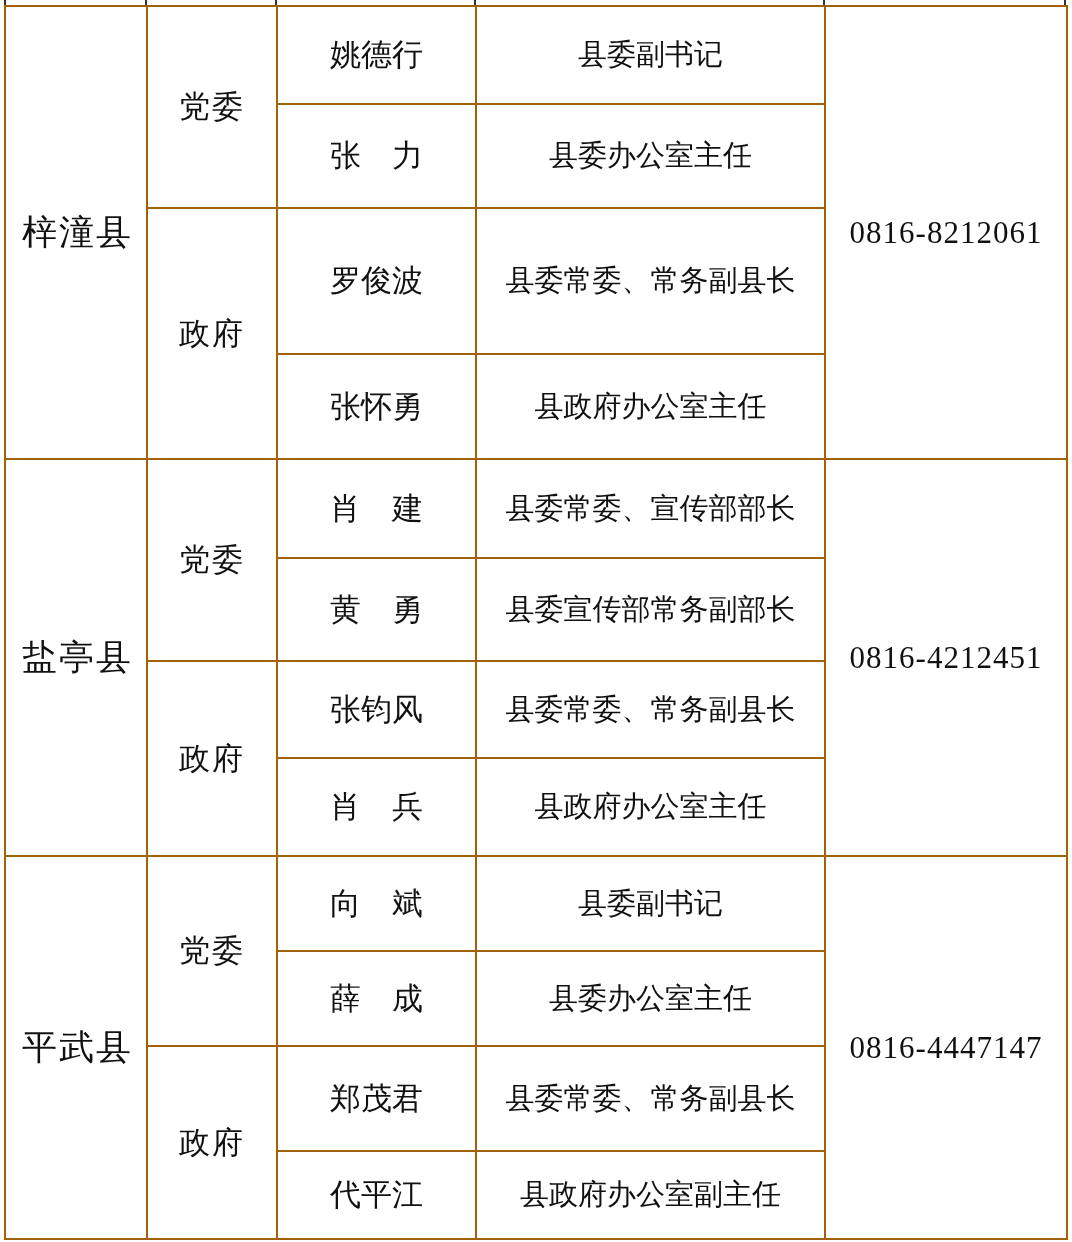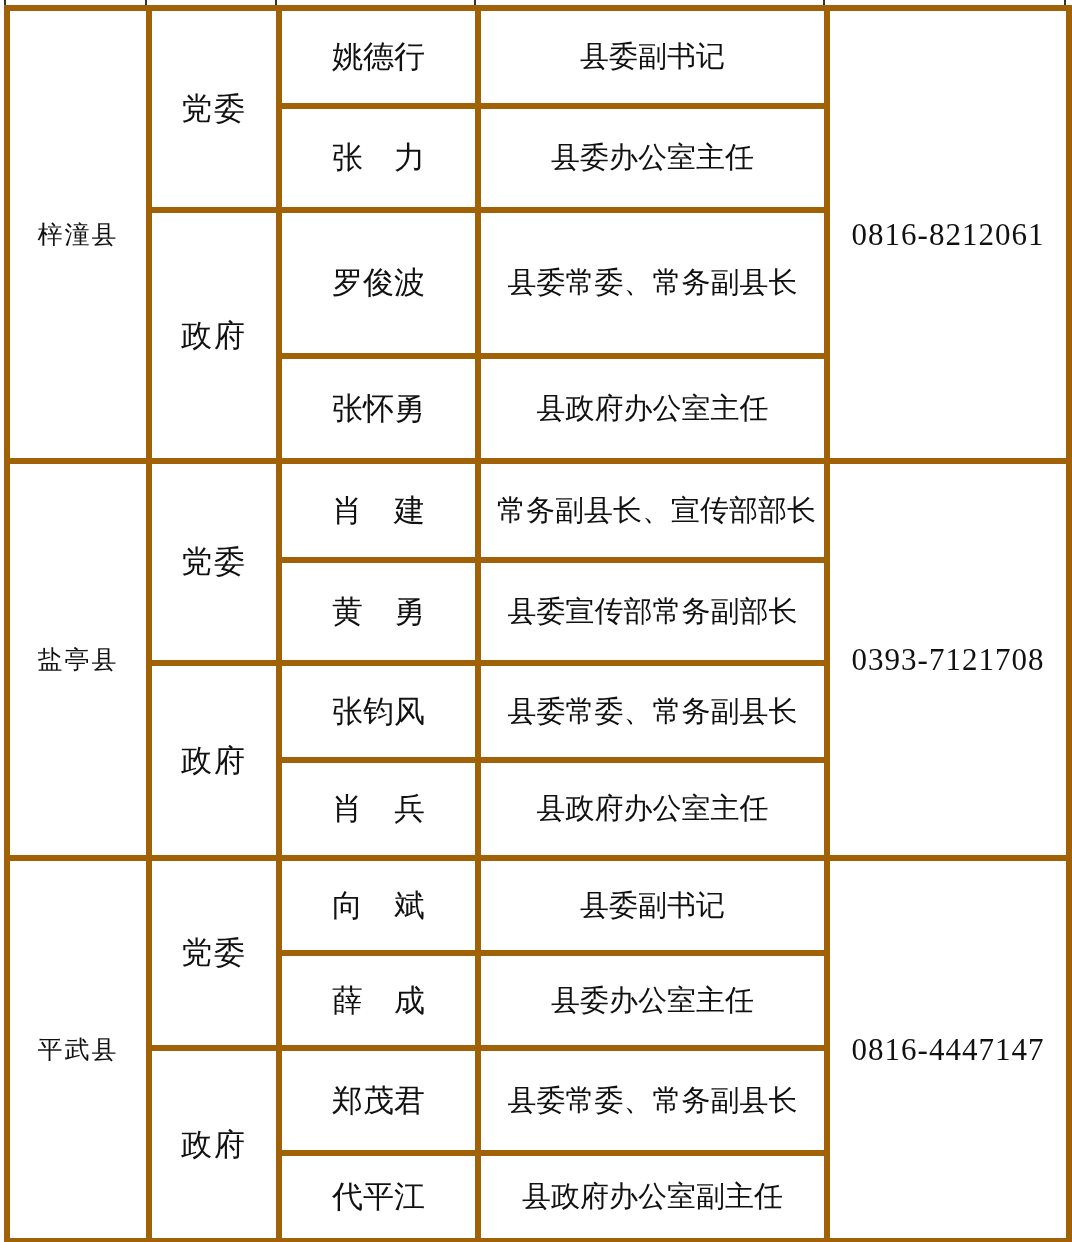--- a/index.html
+++ b/index.html
@@ -22,28 +22,28 @@
   }
   table.contact {
     position: absolute;
     left: 4px;
     top: 5px;
     border-collapse: collapse;
     table-layout: fixed;
     width: 1062px;
   }
   table.contact td {
-    border: 6px solid #a16207;
+    border: 2px solid #a16207;
     text-align: center;
     vertical-align: middle;
     padding: 16px;
     overflow: hidden;
     white-space: nowrap;
   }
-  td.county { font-size: 25px; letter-spacing: 2px; }
+  td.county { font-size: 35px; letter-spacing: 2px; }
   td.group  { font-size: 31px; letter-spacing: 2px; font-family: Liberation Serif, serif; }
   td.name   { font-size: 31px; }
   td.title  { font-size: 29px; font-family: Liberation Mono, monospace; }
   td.phone  { font-size: 31px; letter-spacing: 1px; font-family: Liberation Serif, serif; }
 </style>
 </head>
 <body>
 
 <div class="page">
 
@@ -84,22 +84,22 @@
       </tr>
       <tr style="height:105px">
         <td class="name">张怀勇</td>
         <td class="title">县政府办公室主任</td>
       </tr>
 
       <tr style="height:99px">
         <td class="county" rowspan="4">盐亭县</td>
         <td class="group" rowspan="2">党委</td>
         <td class="name">肖　建</td>
-        <td class="title">常务副县长、宣传部部长</td>
-        <td class="phone" rowspan="4">0393-7121708</td>
+        <td class="title">县委常委、宣传部部长</td>
+        <td class="phone" rowspan="4">0816-4212451</td>
       </tr>
       <tr style="height:103px">
         <td class="name">黄　勇</td>
         <td class="title">县委宣传部常务副部长</td>
       </tr>
       <tr style="height:97px">
         <td class="group" rowspan="2">政府</td>
         <td class="name">张钧风</td>
         <td class="title">县委常委、常务副县长</td>
       </tr>

